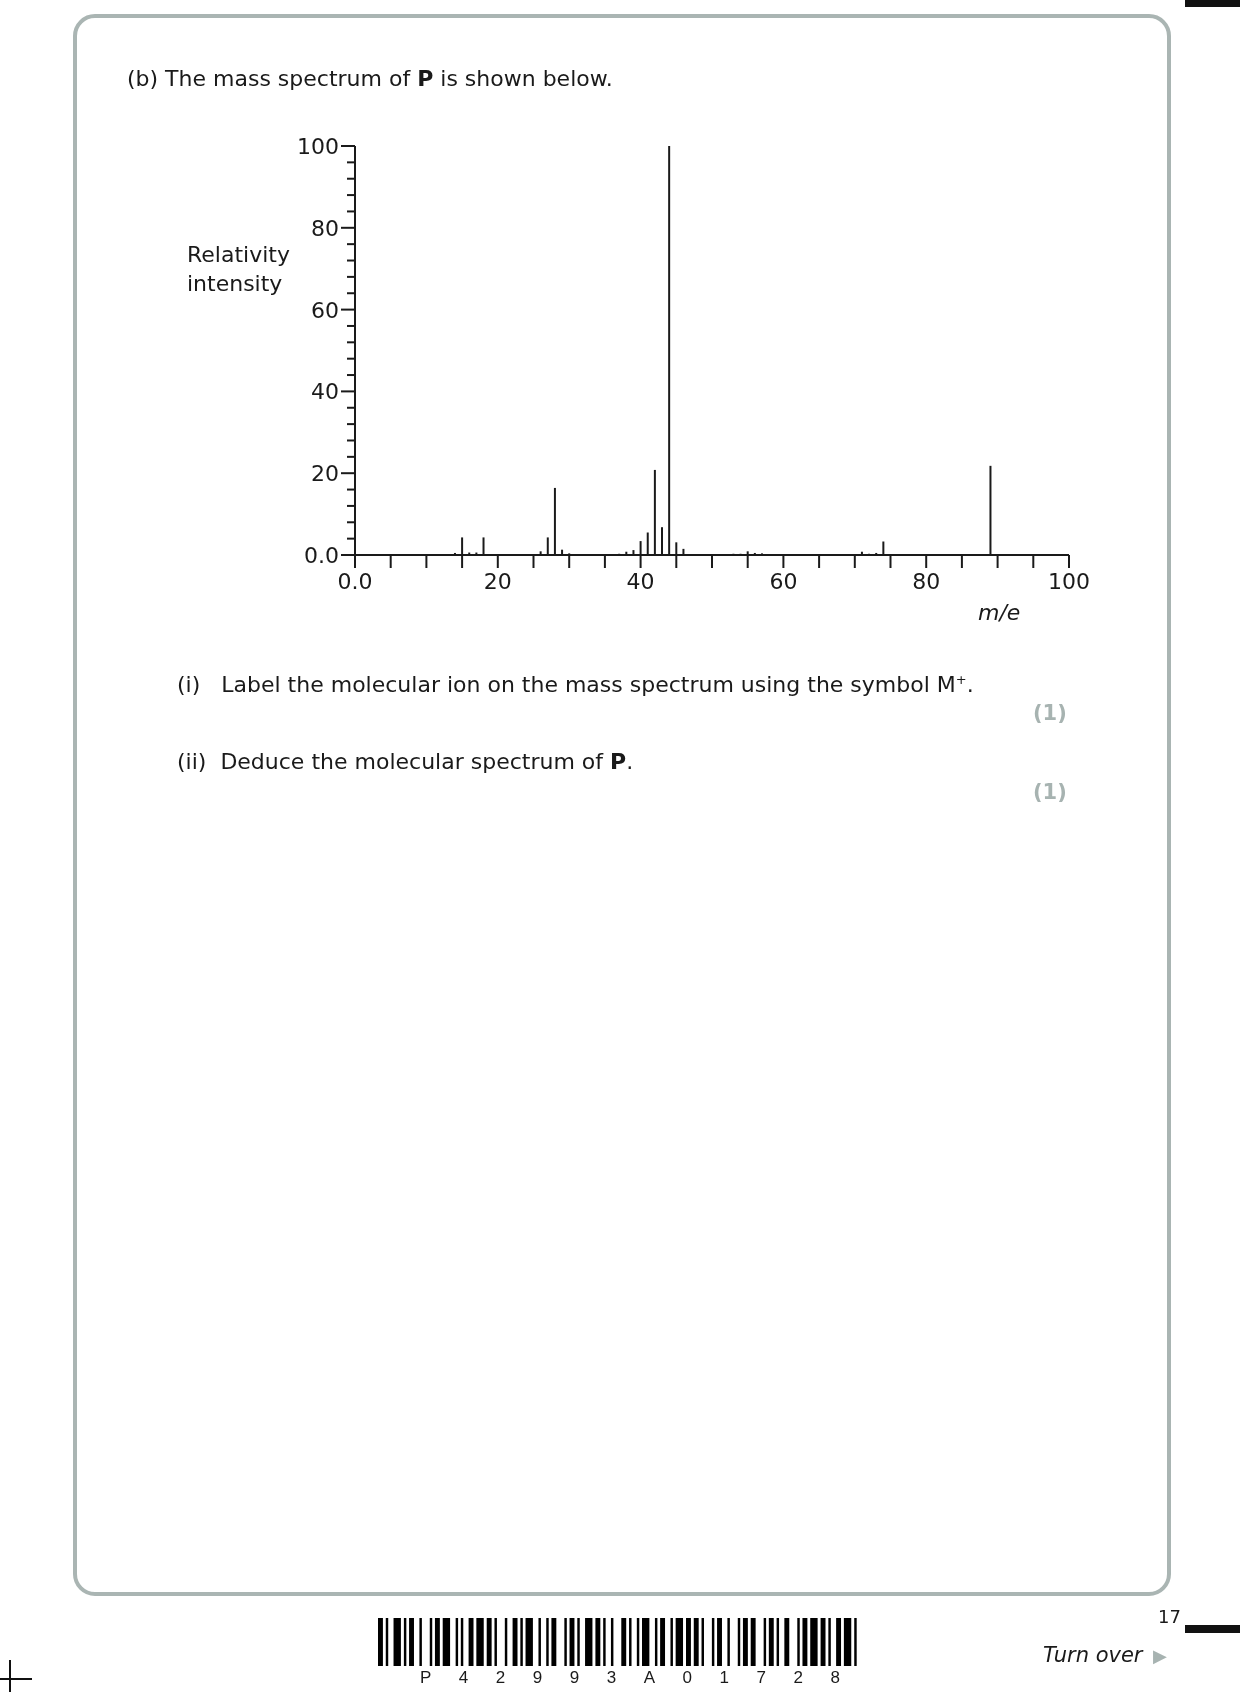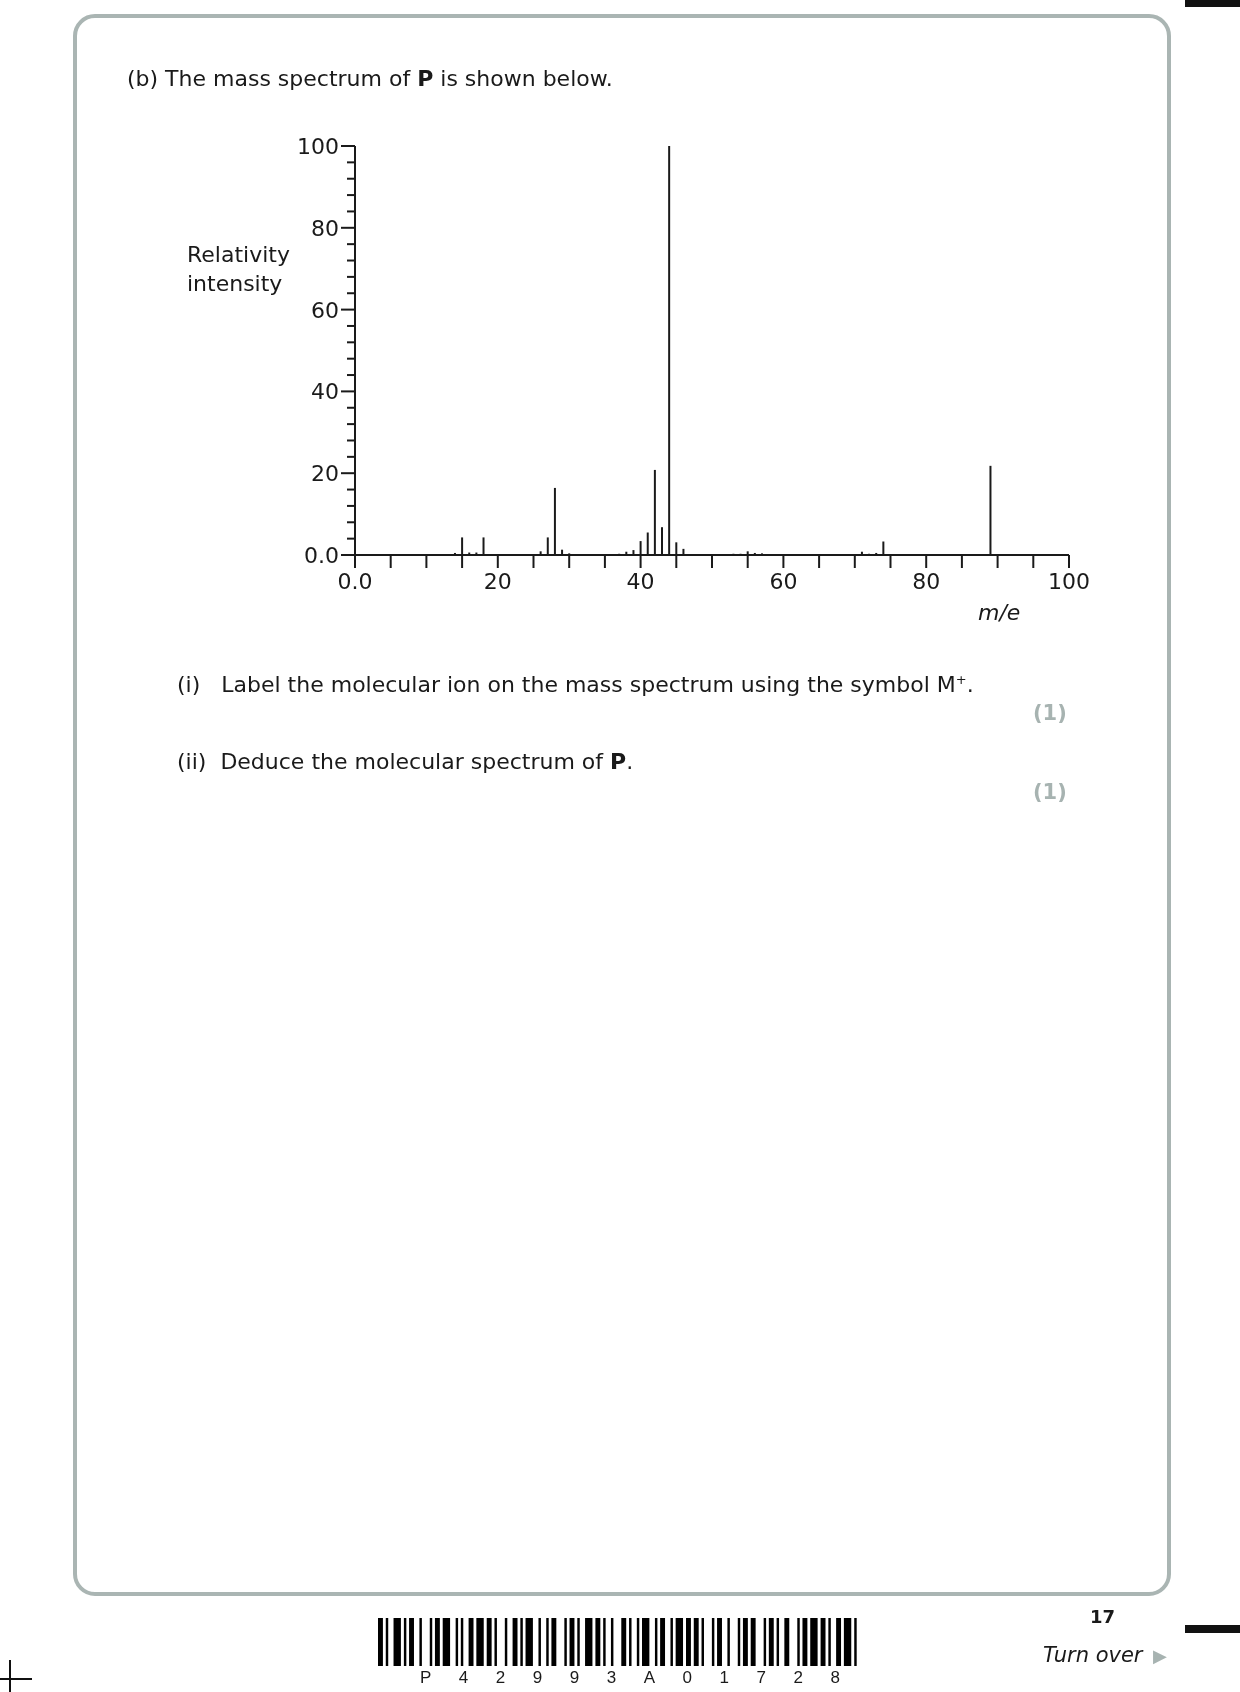--- a/index.html
+++ b/index.html
@@ -13,21 +13,21 @@
   .corner-mark-v { position: absolute; left: 9px; top: 1660px; width: 2px; height: 32px; background: #111; }
   .text { position: absolute; font-size: 22px; line-height: 1; white-space: nowrap; }
   .part-label { left: 127px; top: 68px; }
   .q-label { left: 177px; }
   .marks { position: absolute; font-size: 21px; font-weight: bold; color: #a7b3b1; }
   .chart { position: absolute; left: 0; top: 0; width: 1240px; height: 700px; }
   .chart text { font-family: "DejaVu Sans", sans-serif; fill: #1a1a1a; }
   .barcode { position: absolute; left: 378px; top: 1618px; width: 484px; height: 48px; }
   .barcode-digits { position: absolute; left: 420px; top: 1668px; width: 420px; display: flex;
                     justify-content: space-between; font-family: "Liberation Sans", sans-serif; font-size: 17px; }
-  .page-num { position: absolute; left: 1090px; top: 1606px; font-size: 18px; font-weight: bold; }
+  .page-num { position: absolute; left: 1158px; top: 1606px; font-size: 18px; font-weight: normal; }
   .turn-over { position: absolute; left: 1043px; top: 1643px; font-size: 21px; font-weight: normal; font-style: italic; }
   .turn-arrow { position: absolute; left: 1153px; top: 1645px; font-size: 18px; color: #a7b3b1; }
   b { font-weight: bold; }
 </style>
 </head>
 <body>
 
 <div class="frame"></div>
 <div class="edge-bar-top"></div>
 <div class="edge-bar-bottom"></div>

